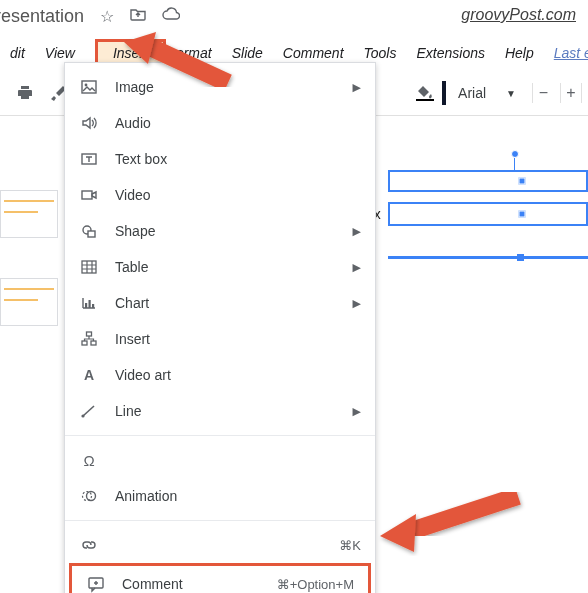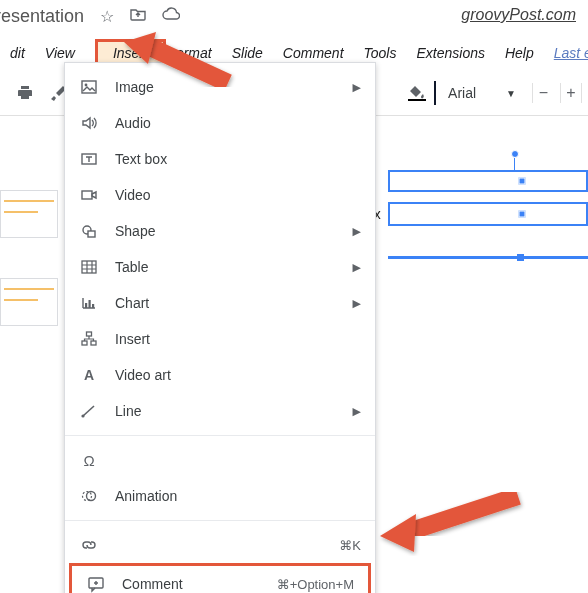--- a/index.html
+++ b/index.html
@@ -17,21 +17,21 @@
     .highlight-insert { border: 3px solid #e3573a; background: #fdecd4; padding: 3px 5px 3px 5px; display: inline-block; }
     .highlight-insert .inner { padding: 3px 10px; }
     
     .last-edit { color: #5b7bc0; text-decoration: underline; white-space: nowrap; }
     
     .toolbar { display: flex; align-items: center; gap: 16px; padding: 0 0 10px 16px; border-bottom: 1px solid #e0e0e0; color: #5f6368; }
     .tool-icon { width: 18px; height: 18px; display: inline-flex; align-items: center; justify-content: center; }
     .divider-v { width: 1px; height: 20px; background: #e0e0e0; }
     
     .font-group { display: flex; align-items: center; gap: 8px; margin-left: auto; padding-right: 6px; }
-    .font-box { display: flex; align-items: center; gap: 30px; border-left: 2px solid #0f172a; padding: 4px 8px 4px 12px; font-size: 14px; color: #3c4043; }
+    .font-box { display: flex; align-items: center; gap: 20px; border-left: 4px solid #0f172a; padding: 4px 8px 4px 12px; font-size: 14px; color: #3c4043; }
     .minus-plus { display: flex; align-items: center; gap: 6px; }
     .minus-box, .plus-box { width: 22px; height: 20px; display: flex; align-items: center; justify-content: center; border-left: 1px solid #e0e0e0; }
     
     .dropdown { position: absolute; left: 64px; top: 62px; width: 312px; background: #fff; border: 1px solid #dadce0; box-shadow: 0 2px 6px rgba(0,0,0,0.2); padding: 6px 0; z-index: 10; }
     .menu-item { display: flex; align-items: center; padding: 8px 14px; font-size: 14px; color: #3c4043; cursor: pointer; }
     .menu-icon { width: 20px; height: 20px; margin-right: 16px; display: inline-flex; align-items: center; justify-content: center; color: #5f6368; }
     .menu-label { flex: 1; }
     .submenu-arrow { color: #5f6368; font-size: 11px; }
     .shortcut { color: #5f6368; font-size: 13px; margin-left: auto; }
     .menu-divider { height: 1px; background: #e8eaed; margin: 6px 0; }

